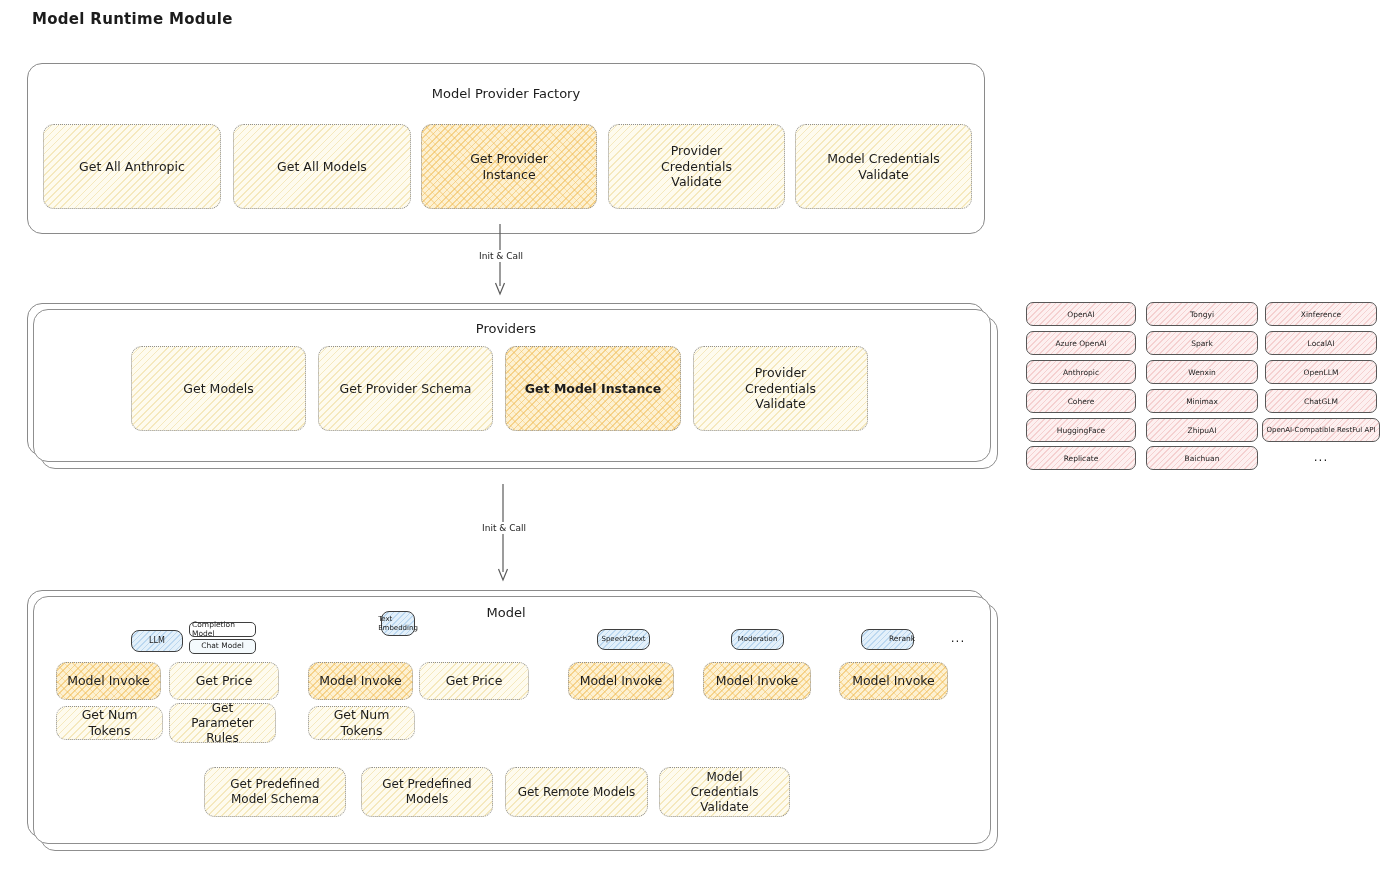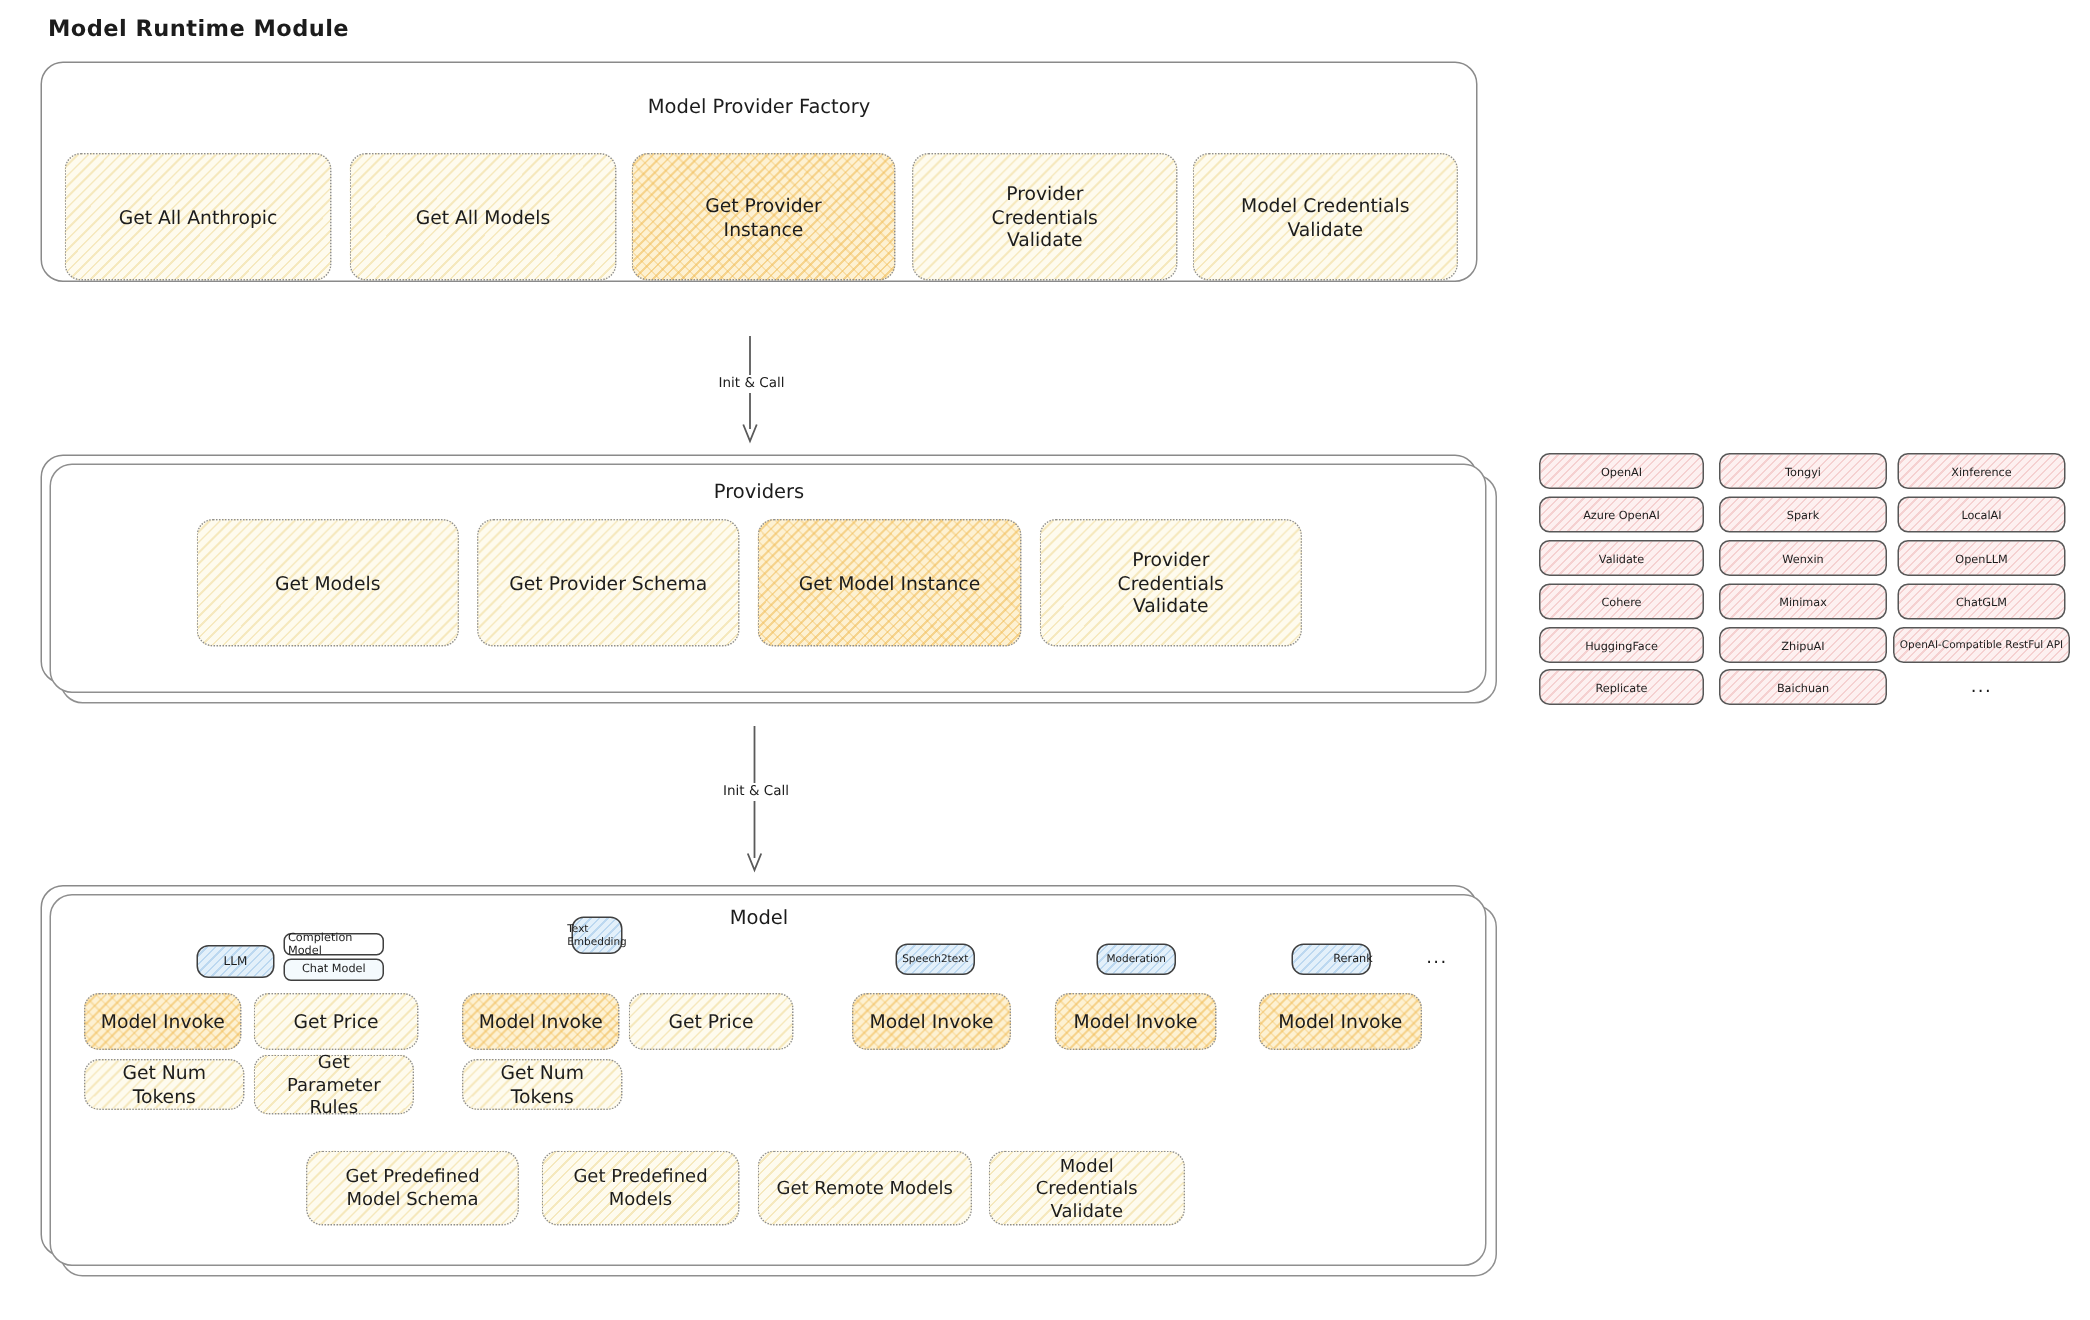--- a/index.html
+++ b/index.html
@@ -54,46 +54,46 @@
   .arrow-label { position:absolute; background:#fff; font-size:9px; text-align:center;
     padding:1px 3px; z-index:2; }
 </style>
 </head>
 <body>
 
 <div class="canvas">
 
   <div class="diagram-title">Model Runtime Module</div>
 
-  <div class="container" style="left:27px; top:41px; width:958px; height:147px;padding-left:28px;">
+  <div class="container" style="left:27px; top:63px; width:958px; height:171px;padding-left:28px;">
     <div class="container-title" style="top:22px;">Model Provider Factory</div>
     <div class="box light" style="left:15px;  top:60px; width:178px; height:85px;">Get All Anthropic</div>
     <div class="box light" style="left:205px; top:60px; width:178px; height:85px;">Get All Models</div>
     <div class="box hl" style="left:393px; top:60px; width:176px; height:85px; padding:2px 36px;">Get Provider Instance</div>
     <div class="box light" style="left:580px; top:60px; width:177px; height:85px; padding:2px 28px;">Provider Credentials Validate</div>
     <div class="box light" style="left:767px; top:60px; width:177px; height:85px; padding:2px 28px;">Model Credentials Validate</div>
   </div>
 
   <svg class="arrow" style="left:494px; top:224px; width:12px; height:72px;">
     <line x1="6" y1="0" x2="6" y2="62" stroke="#5a5a5a" stroke-width="1.2"></line>
     <path d="M1.5,59 L6,70 L10.5,59" fill="none" stroke="#5a5a5a" stroke-width="1.2"></path>
   </svg>
   <div class="arrow-label" style="left:472px; top:250px; width:58px;">Init &amp; Call</div>
 
   <div class="container stacked" style="left:27px; top:303px; width:958px; height:153px;">
     <div class="container-title" style="top:17px;">Providers</div>
     <div class="box light" style="left:290px; top:42px; width:175px; height:85px;">Get Provider Schema</div>
     <div class="box light" style="left:103px; top:42px; width:175px; height:85px;">Get Models</div>
-    <div class="box hl" style="left:477px; top:42px; width:176px; height:85px;">Get Model Instance</div>
+    <div class="box hl" style="left:477px; top:42px; width:176px; height:85px;font-weight:bold;">Get Model Instance</div>
     <div class="box light" style="left:665px; top:42px; width:175px; height:85px; padding:2px 28px;">Provider Credentials Validate</div>
   </div>
 
   <div class="chip" style="left:1026px; top:302px;">OpenAI</div>
   <div class="chip" style="left:1026px; top:331px;">Azure OpenAI</div>
-  <div class="chip" style="left:1026px; top:360px;">Validate</div>
+  <div class="chip" style="left:1026px; top:360px;">Anthropic</div>
   <div class="chip" style="left:1026px; top:389px;">Cohere</div>
   <div class="chip" style="left:1026px; top:418px;">HuggingFace</div>
   <div class="chip" style="left:1026px; top:446px;">Replicate</div>
 
   <div class="chip" style="left:1146px; top:302px; width:112px;">Tongyi</div>
   <div class="chip" style="left:1146px; top:331px; width:112px;">Spark</div>
   <div class="chip" style="left:1146px; top:360px; width:112px;">Wenxin</div>
   <div class="chip" style="left:1146px; top:389px; width:112px;">Minimax</div>
   <div class="chip" style="left:1146px; top:418px; width:112px;">ZhipuAI</div>
   <div class="chip" style="left:1146px; top:446px; width:112px;">Baichuan</div>

